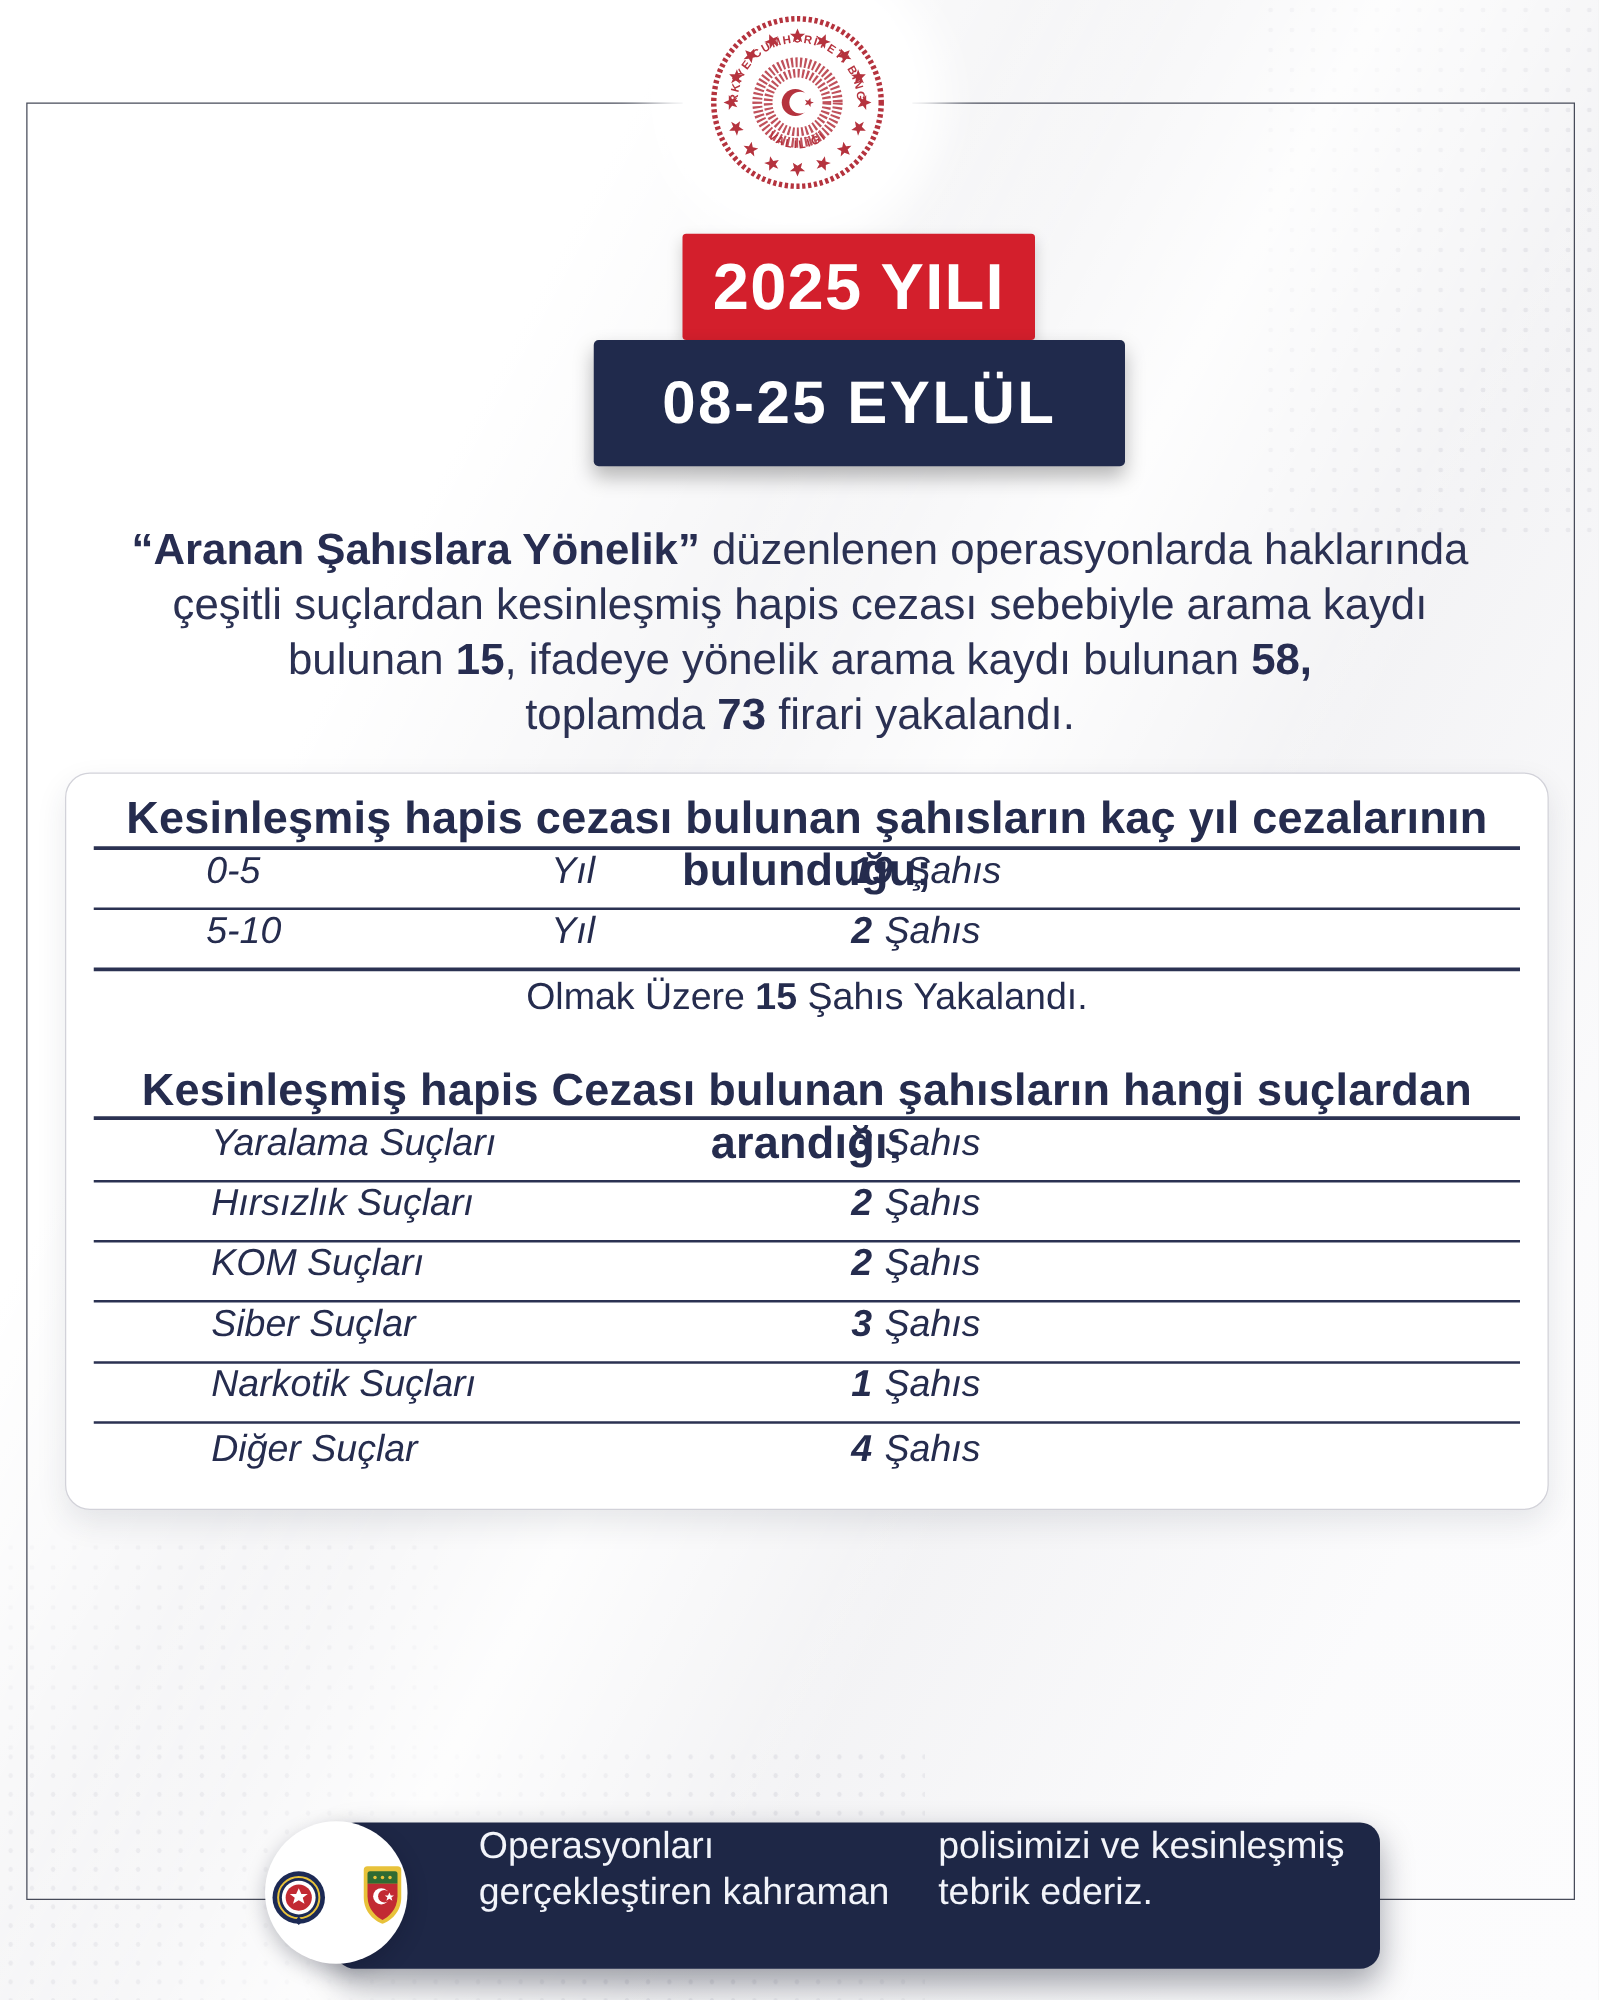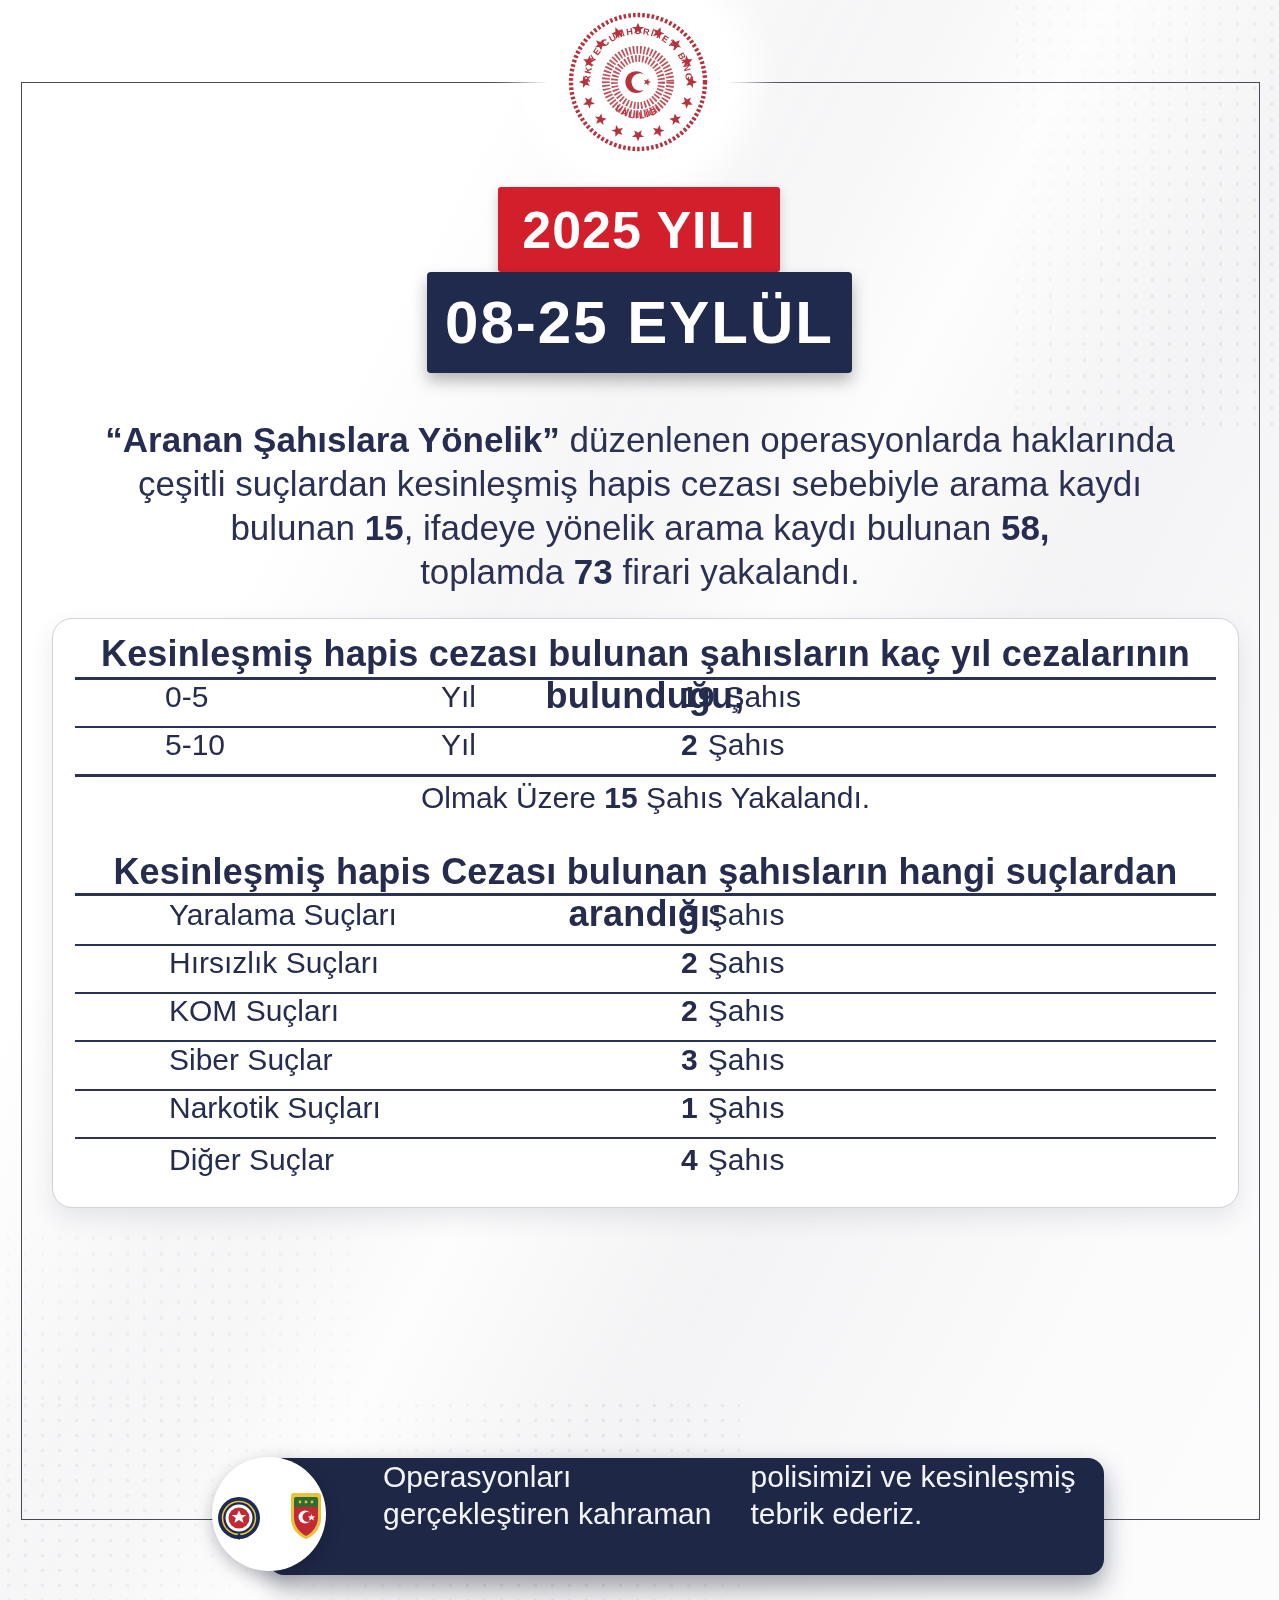--- a/index.html
+++ b/index.html
@@ -9,31 +9,31 @@
   .dots-tr{left:1008px;top:0;width:271px;height:430px;}
   .dots-bl{left:0;top:1398px;width:740px;height:202px;background-size:17px 15px;}
   .dots-ml{left:0;top:1230px;width:360px;height:170px;opacity:.8;}
   .swoosh{position:absolute;inset:0;z-index:1;pointer-events:none;}
   .swoosh-a{background:linear-gradient(118deg,#ffffff 0%,#ffffff 26%,rgba(255,255,255,0) 45%);}
   .swoosh-m{background:linear-gradient(118deg,rgba(255,255,255,0) 38%,rgba(255,255,255,.85) 52%,rgba(255,255,255,0) 66%);}
   .swoosh-b{background:linear-gradient(298deg,#fcfcfd 0%,rgba(252,252,253,.9) 16%,rgba(252,252,253,0) 38%);}
   .frame{position:absolute;left:21px;top:82px;width:1237px;height:1436px;border:1px solid #474b59;z-index:2;}
   .crest-glow{position:absolute;left:546px;top:-12px;width:184px;height:184px;border-radius:50%;background:#ffffff;box-shadow:0 0 34px 26px #ffffff;z-index:3;}
   .crest{position:absolute;left:551px;top:-5px;z-index:4;}
-  .banner{position:absolute;z-index:5;display:flex;align-items:center;justify-content:center;color:#ffffff;font-weight:800;}
+  .banner{position:absolute;z-index:5;display:flex;align-items:center;justify-content:center;color:#ffffff;font-weight:800;margin-left:48px;}
   .banner-red{left:498px;top:187px;width:282px;height:85px;background:#d31f2c;border-radius:3px;box-shadow:0 5px 12px rgba(0,0,0,.18);font-size:52px;letter-spacing:1px;}
-  .banner-navy{left:427px;top:272px;width:425px;height:101px;background:#202a4c;border-radius:4px;box-shadow:0 8px 16px rgba(0,0,0,.28);font-size:60px;letter-spacing:2px;}
+  .banner-navy{left:427px;top:272px;width:425px;height:101px;background:#202a4c;border-radius:4px;box-shadow:0 8px 16px rgba(0,0,0,.28);font-size:48px;letter-spacing:2px;}
   .intro{position:absolute;left:58px;top:418px;width:1164px;z-index:5;text-align:center;font-size:35px;line-height:44px;color:#2b3153;font-weight:500;}
   .intro .b{font-weight:800;color:#272d51;}
   .card{position:absolute;left:52px;top:618px;width:1185px;height:588px;background:#ffffff;border:1px solid #d2d2d9;border-radius:20px;box-shadow:0 10px 24px rgba(40,45,70,.10);z-index:5;}
   .card-el{position:absolute;left:0;width:100%;color:#252c4e;}
   .tbl-title{text-align:center;font-size:36px;font-weight:800;letter-spacing:.2px;}
   .divider{position:absolute;left:22px;right:22px;background:#2b3252;}
   .d2{height:2px;}.d3{height:3px;}
-  .row{position:absolute;display:grid;align-items:center;height:32px;font-size:30px;color:#252c4e;}
+  .row{position:absolute;display:grid;align-items:center;height:32px;font-size:30px;color:#252c4e;font-style:italic;}
   .row-t1{left:0;right:0;padding-left:112px;grid-template-columns:276px 240px auto;}
   .row-t2{left:0;right:0;padding-left:116px;grid-template-columns:512px auto;}
   .val .n{font-weight:800;}
   .val .u{font-weight:500;margin-left:10px;}
   .label{font-weight:500;}
   .summary{text-align:center;font-size:30px;font-weight:500;}
   .summary .b{font-weight:800;}
   .footer-bar{position:absolute;left:268px;top:1458px;width:836px;height:117px;background:#1e2746;border-radius:16px;box-shadow:0 12px 26px rgba(10,15,35,.38);z-index:6;}
   .footer-text{position:absolute;left:115px;top:0;height:100%;display:flex;flex-direction:row;justify-content:center;color:#f2f4fa;font-size:30px;line-height:37px;font-weight:500;}
   .footer-circle{position:absolute;left:212px;top:1457px;width:114px;height:114px;background:#ffffff;border-radius:50%;box-shadow:0 6px 16px rgba(10,15,35,.25);z-index:7;}

